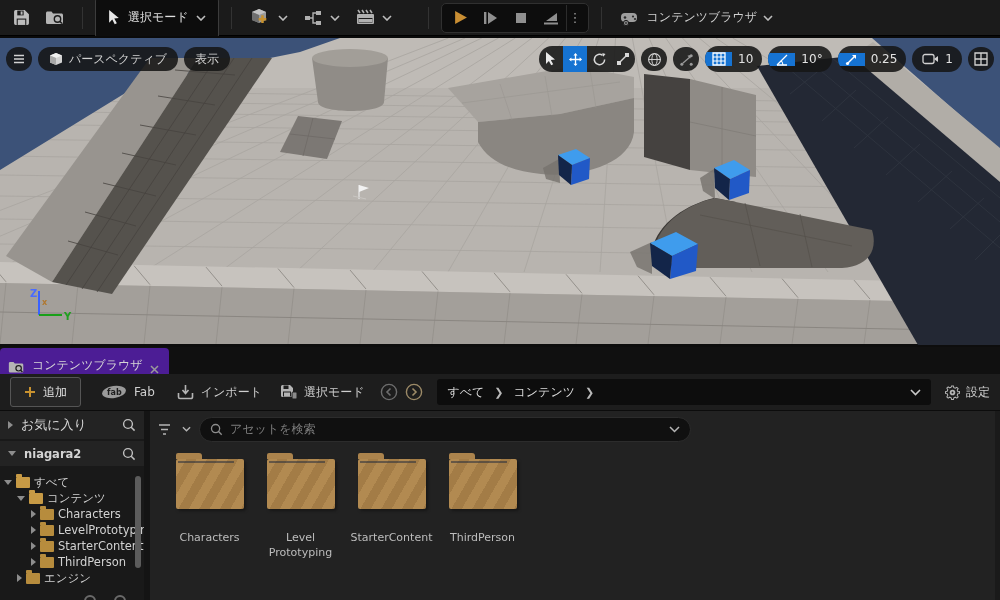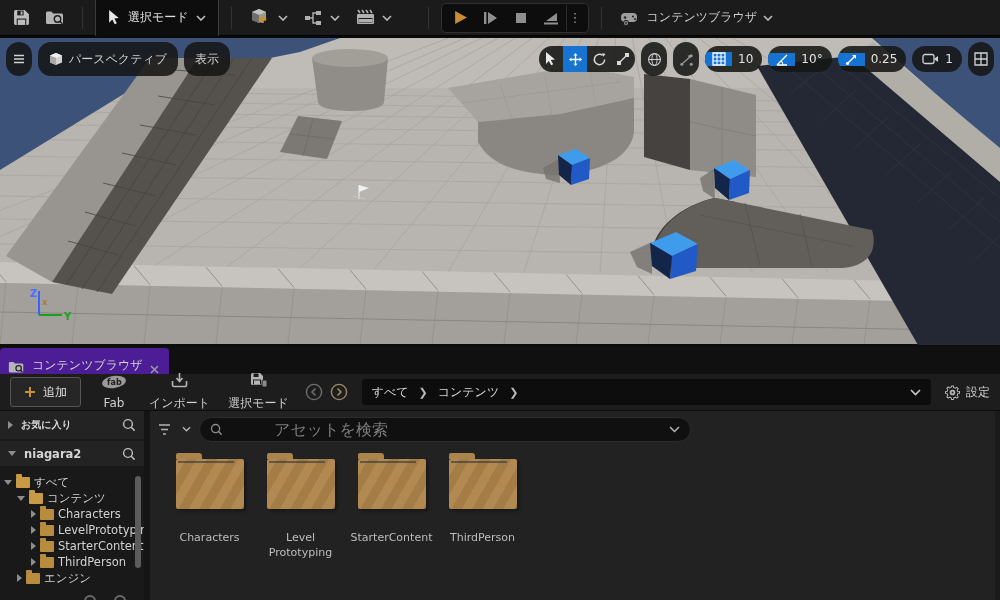--- a/index.html
+++ b/index.html
@@ -18,74 +18,74 @@
   .play-group { display:flex; align-items:center; background:#0d0d0d; border:1px solid #303030;
     border-radius:5px; height:30px; padding:0 4px; }
   .play-group > div { width:30px; height:26px; display:flex; align-items:center; justify-content:center; }
   .vdots { color:#9a9a9a; font-size:13px; letter-spacing:0; width:18px !important; border-left:1px solid #2c2c2c; }
 
   
   .viewport { position:relative; height:311px; background:#b8b4af; border-top:2px solid #0a0a0a; }
   .viewport svg.scene { position:absolute; inset:0; display:block; }
   .vp-toolbar { position:absolute; top:8px; left:0; right:0; height:26px; display:flex;
     align-items:center; padding:0 6px; }
-  .pill { height:34px; border-radius:13px; background:rgba(22,22,22,.88); display:flex;
+  .pill { height:24px; border-radius:13px; background:rgba(22,22,22,.88); display:flex;
     align-items:center; gap:6px; padding:0 11px; color:#d2d2d2; white-space:nowrap; }
   .pill.circle { width:26px; padding:0; justify-content:center; }
   .vp-left { display:flex; gap:6px; align-items:center; }
   .vp-right { display:flex; gap:6px; align-items:center; margin-left:auto; }
   .tool-group { display:flex; height:26px; border-radius:13px; overflow:hidden; background:rgba(22,22,22,.88); }
   .tool-group > div { width:24px; display:flex; align-items:center; justify-content:center; }
   .tool-group > div.active { background:#1673d2; }
   .snap-pill { display:flex; height:26px; border-radius:13px; overflow:hidden; background:rgba(22,22,22,.88); align-items:center; }
   .snap-pill .seg-blue { background:#1673d2; display:flex; align-items:center; justify-content:center; width:27px; }
   .snap-pill .seg-val { display:flex; align-items:center; padding:0 9px 0 6px; color:#e2e2e2; }
 
   
   .cbrowser { height:253px; display:flex; flex-direction:column; background:#1d1d1d; }
   .tabbar { height:27px; background:#101010; display:flex; align-items:flex-end; }
   .tab { height:26px; background:#4c1d95; border-radius:4px 4px 0 0; display:flex; align-items:flex-end;
     gap:7px; padding:0 10px 0 8px; color:#d6d6d6; }
   .cb-toolbar { height:37px; display:flex; align-items:center; padding:0 10px; gap:14px;
     background:#1d1d1d; border-bottom:1px solid #0c0c0c; }
   .add-btn { display:flex; align-items:center; gap:7px; border:1px solid #555; background:#262626;
     border-radius:3px; height:30px; padding:0 13px; color:#e4e4e4; }
-  .cb-tool { display:flex; align-items:center; gap:7px; color:#cfcfcf;flex-direction:column; }
+  .cb-tool { display:flex; align-items:center; gap:7px; color:#cfcfcf; }
   .nav-circles { display:flex; gap:7px; align-items:center; margin-left:2px; }
   .crumb-bar { flex:1; height:26px; background:#0d0d0d; border-radius:3px; display:flex; align-items:center;
     padding:0 10px; gap:10px; color:#dcdcdc; }
   .crumb-sep { color:#b9b9b9; font-weight:bold; font-size:11px; }
   .crumb-chev { margin-left:auto; }
   .settings { display:flex; align-items:center; gap:6px; color:#cfcfcf; }
 
   .cb-body { flex:1; display:flex; min-height:0; }
   .left-panel { width:150px; background:#191919; border-right:6px solid #141414; display:flex; flex-direction:column; }
   .lp-header { background:#232323; display:flex; align-items:center; padding:0 8px; gap:8px; margin-bottom:2px; }
   .lp-header .mag { margin-left:auto; }
-  .lp-fav { height:28px; font-weight:bold; font-size:10px; color:#d8d8d8; }
+  .lp-fav { height:28px; font-weight:normal; font-size:13px; color:#d8d8d8; }
   .lp-proj { height:25px; font-weight:bold; font-size:11.5px; color:#d4d4d4; }
   .tree { flex:1; position:relative; padding-top:6px; overflow:hidden; background:#191919; }
   .tree-row { height:16px; display:flex; align-items:center; gap:4px; white-space:nowrap; overflow:hidden;
     color:#d2d2d2; font-size:11.5px; }
   .tri { width:0; height:0; flex:none; }
   .tri.right { border-left:5px solid #8d8d8d; border-top:4px solid transparent; border-bottom:4px solid transparent; }
   .tri.down { border-top:5px solid #8d8d8d; border-left:4px solid transparent; border-right:4px solid transparent; }
   .mini-folder { width:14px; height:11px; border-radius:1px; flex:none; position:relative; }
   .mini-folder::before { content:""; position:absolute; top:-3px; left:0; width:6px; height:3px; border-radius:1px 1px 0 0; background:inherit; }
   .mf-open { background:#c79a45; } .mf-closed { background:#b78c3d; }
   .tree-scroll { position:absolute; right:3px; top:8px; width:6px; height:92px; border-radius:3px; background:#5c5c5c; }
   .lp-bottom { height:8px; overflow:hidden; display:flex; gap:18px; padding-left:84px; }
   .lp-bottom span { width:12px; height:12px; border:2px solid #6a6a6a; border-radius:50%; margin-top:3px; }
 
   .main-area { flex:1; background:#222; position:relative; display:flex; flex-direction:column; }
   .filter-row { height:36px; display:flex; align-items:center; gap:8px; padding:0 8px; }
   .search-field { width:492px; height:25px; background:#101010; border:1px solid #2c2c2c; border-radius:13px;
     display:flex; align-items:center; gap:7px; padding:0 10px; }
   .search-field input { flex:1; background:transparent; border:none; outline:none; color:#cfcfcf;
-    font-family:inherit; font-size:16px;margin-left:44px; }
+    font-family:inherit; font-size:12px; }
   .search-field input::placeholder { color:#7d7d7d; }
   .folders { display:flex; padding:8px 0 0 14px; }
   .folder-cell { width:91px; display:flex; flex-direction:column; align-items:center; }
   .folder-icon { width:68px; height:50px; position:relative; margin-top:4px;
     background:repeating-linear-gradient(120deg,#b28a51 0 9px,#a37c46 9px 18px); border-radius:2px;
     box-shadow:2px 2px 3px rgba(0,0,0,.35); }
   .folder-icon::before { content:""; position:absolute; top:-6px; left:0; width:26px; height:6px;
     border-radius:2px 3px 0 0; background:#ab834c; }
   .folder-icon::after { content:""; position:absolute; top:2px; left:2px; right:10px; height:2px; background:rgba(40,45,60,.55); }
   .folder-label { margin-top:22px; font-size:11px; color:#bdbdbd; text-align:center; line-height:1.35; width:88px; }

